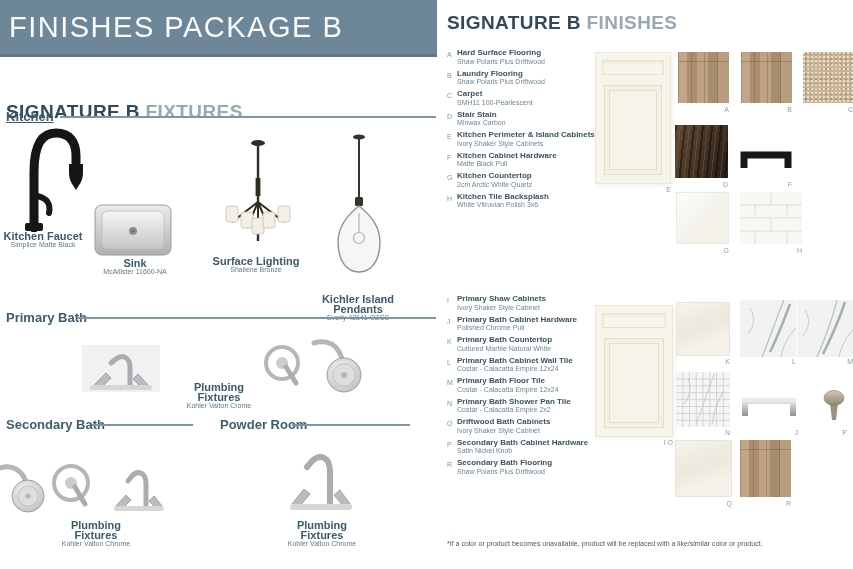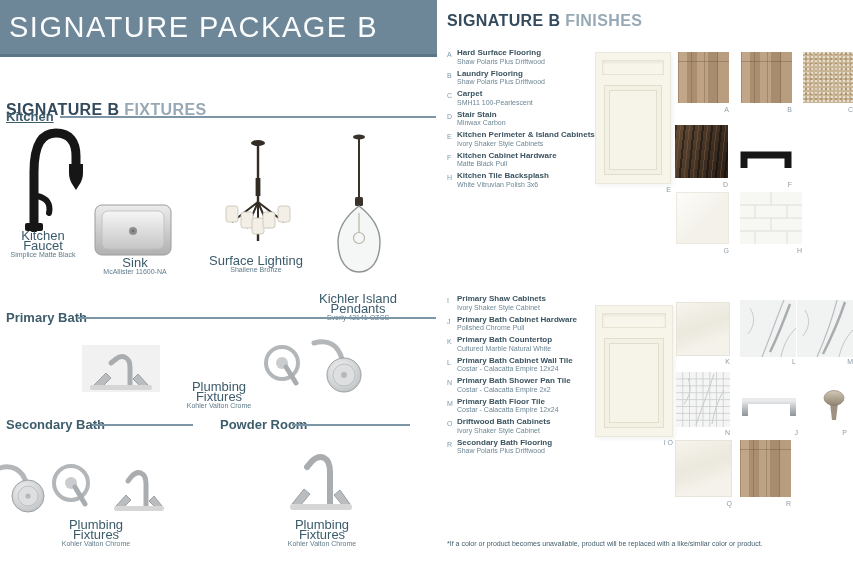--- a/index.html
+++ b/index.html
@@ -6,31 +6,31 @@
   .page{position:relative;width:853px;height:569px;background:#ffffff;overflow:hidden;
         font-family:"Liberation Sans",sans-serif;}
   .abs{position:absolute;}
 
   
   .banner{left:0;top:0;width:437px;height:57px;background:#6d8798;border-bottom:3px solid #5d7585;
           color:#fafcfd;display:flex;align-items:center;padding-left:9px;box-sizing:border-box;
           font-size:29px;font-weight:400;letter-spacing:1.5px;}
 
   
-  .hgroup{font-size:16px;font-weight:700;letter-spacing:.4px;white-space:nowrap;}
+  .hgroup{font-size:19px;font-weight:700;letter-spacing:.4px;white-space:nowrap;}
   .h-dark{color:#334a5d;}
   .h-light{color:#97a9b5;font-weight:600;}
 
   
   .sec-label{font-size:13px;color:#3e5d6c;font-weight:600;white-space:nowrap;}
   .rule{position:absolute;height:2px;background:#7d96a7;}
 
   
   .cap{position:absolute;text-align:center;}
-  .cap-title{font-size:13px;font-weight:400;color:#3b5b6b;line-height:10px;}
+  .cap-title{font-size:11px;font-weight:700;color:#3b5b6b;line-height:10px;}
   .cap-sub{font-size:7px;color:#5e7b8a;line-height:8px;}
 
   
   .fin-group{position:absolute;left:447px;width:165px;}
   .fin-item{display:flex;margin-bottom:3px;}
   .fin-letter{flex:0 0 10px;width:10px;font-size:7px;color:#7f98a5;padding-top:3px;}
   .fin-text{flex:1;}
   .fin-title{font-size:8px;font-weight:700;color:#3a535f;line-height:9.5px;}
   .fin-sub{font-size:7px;color:#6e8795;line-height:8px;}
   .footnote{position:absolute;left:447px;top:540px;font-size:7px;color:#415d6a;}
@@ -66,21 +66,21 @@
 
   .faucet-card{position:absolute;background:#f1f1f1;}
   svg{display:block;}
 </style>
 </head>
 <body>
 
 <div class="page">
 
   <div class="abs banner">
-    <span>SIGNATURE PACKAGE B</span>
+    <span>FINISHES PACKAGE B</span>
   </div>
 
   <div class="abs hgroup" style="left:6px;top:79px;margin-top:22px;">
     <span class="h-dark">SIGNATURE B</span>
     <span class="h-light">FIXTURES</span>
   </div>
 
   <div class="abs sec-label" style="left:6px;top:109px;text-decoration:underline;">Kitchen</div>
   <div class="rule" style="left:60px;top:116px;width:376px;"></div>
 
@@ -268,20 +268,27 @@
         </div>
     </div>
     <div class="fin-item">
       <span class="fin-letter">F</span>
       <div class="fin-text">
           <div class="fin-title">Kitchen Cabinet Hardware</div>
       <div class="fin-sub">Matte Black Pull</div>
         </div>
     </div>
     <div class="fin-item">
+      <span class="fin-letter">G</span>
+      <div class="fin-text">
+          <div class="fin-title">Kitchen Countertop</div>
+      <div class="fin-sub">2cm Arctic White Quartz</div>
+        </div>
+    </div>
+    <div class="fin-item">
       <span class="fin-letter">H</span>
       <div class="fin-text">
           <div class="fin-title">Kitchen Tile Backsplash</div>
       <div class="fin-sub">White Vitruvian Polish 3x6</div>
         </div>
     </div>
   </div>
 
   <div class="fin-group" style="top:294px;">
     <div class="fin-item">
@@ -306,38 +313,45 @@
         </div>
     </div>
     <div class="fin-item">
       <span class="fin-letter">L</span>
       <div class="fin-text">
           <div class="fin-title">Primary Bath Cabinet Wall Tile</div>
       <div class="fin-sub">Costar - Calacatta Empire 12x24</div>
         </div>
     </div>
     <div class="fin-item">
+      <span class="fin-letter">M</span>
+      <div class="fin-text">
+          <div class="fin-title">Primary Bath Floor Tile</div>
+      <div class="fin-sub">Costar - Calacatta Empire 12x24</div>
+        </div>
+    </div>
+    <div class="fin-item">
       <span class="fin-letter">N</span>
       <div class="fin-text">
           <div class="fin-title">Primary Bath Shower Pan Tile</div>
       <div class="fin-sub">Costar - Calacatta Empire 2x2</div>
         </div>
     </div>
     <div class="fin-item">
-      <span class="fin-letter">M</span>
-      <div class="fin-text">
-          <div class="fin-title">Primary Bath Floor Tile</div>
-      <div class="fin-sub">Costar - Calacatta Empire 12x24</div>
-        </div>
-    </div>
-    <div class="fin-item">
       <span class="fin-letter">O</span>
       <div class="fin-text">
           <div class="fin-title">Driftwood Bath Cabinets</div>
       <div class="fin-sub">Ivory Shaker Style Cabinet</div>
+        </div>
+    </div>
+    <div class="fin-item">
+      <span class="fin-letter">P</span>
+      <div class="fin-text">
+          <div class="fin-title">Secondary Bath Cabinet Hardware</div>
+      <div class="fin-sub">Satin Nickel Knob</div>
         </div>
     </div>
     <div class="fin-item">
       <span class="fin-letter">R</span>
       <div class="fin-text">
           <div class="fin-title">Secondary Bath Flooring</div>
       <div class="fin-sub">Shaw Polaris Plus Driftwood</div>
         </div>
     </div>
   </div>

